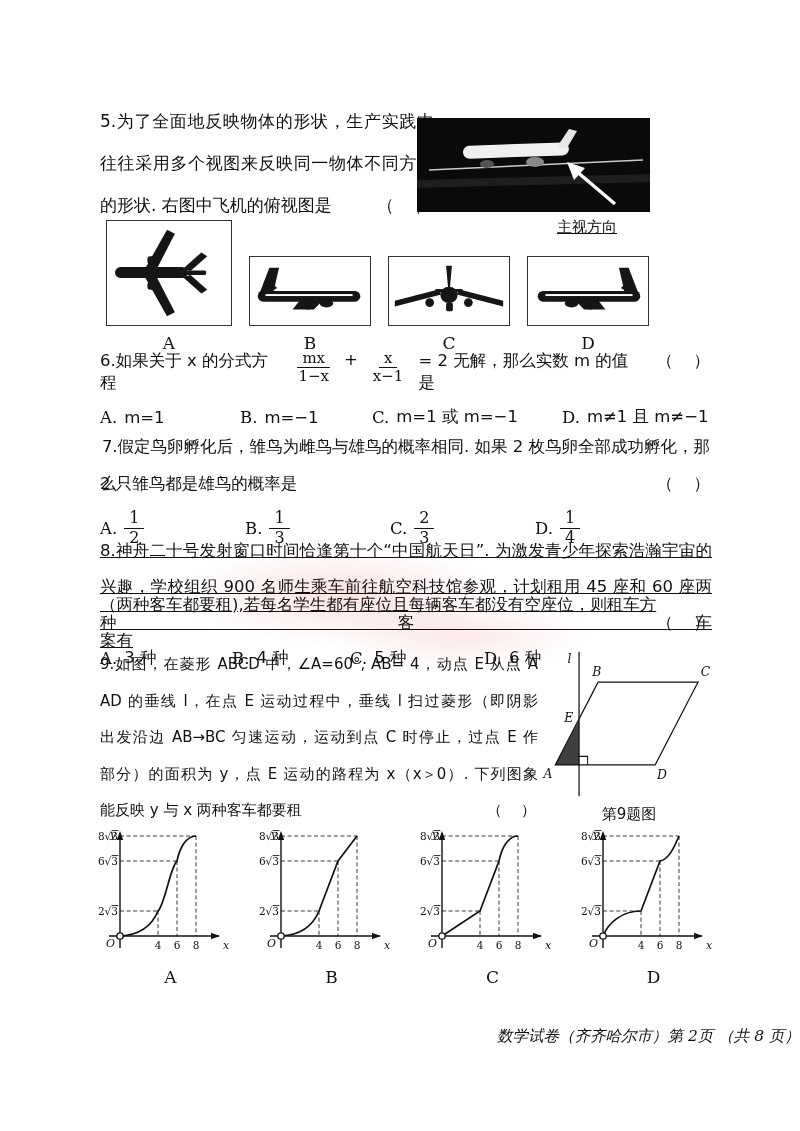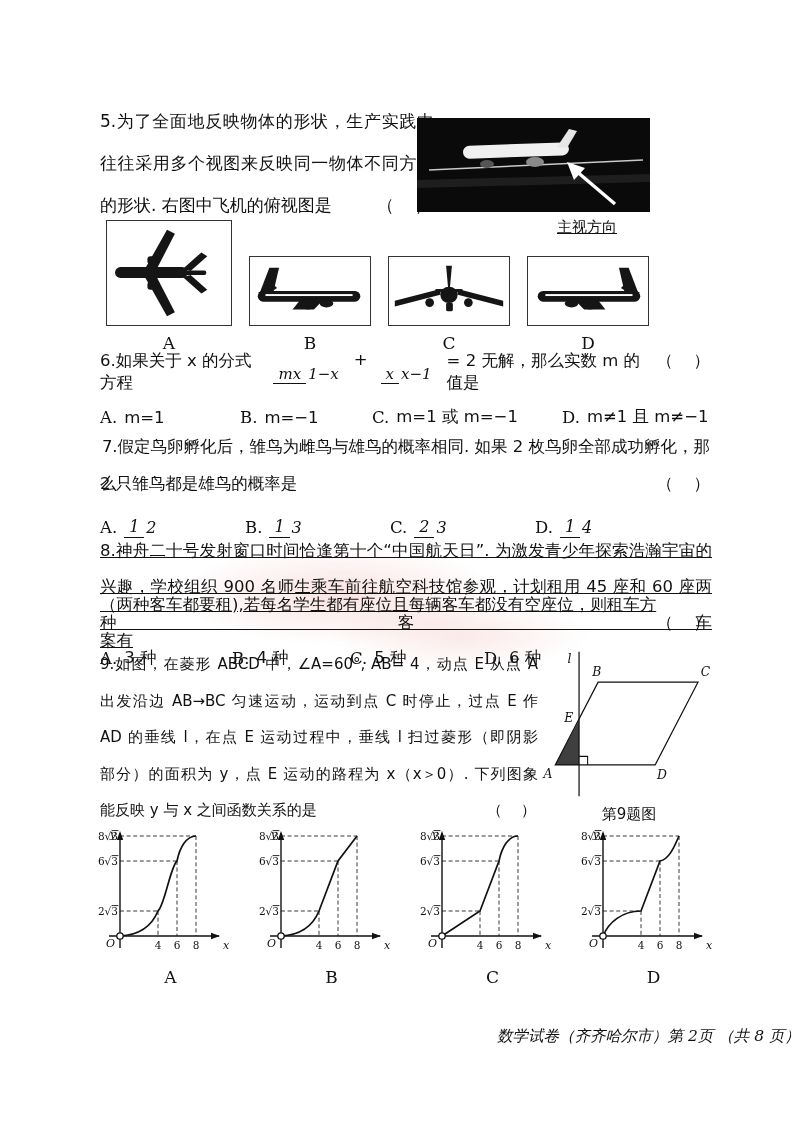--- a/index.html
+++ b/index.html
@@ -19,22 +19,22 @@
   .pbox.b0{width:126px;height:106px;}
   .pbox.bs{width:122px;height:70px;}
   .pbox svg{display:block;width:100%;height:100%;}
   .optletter{margin-top:7px;font-size:17px;font-family:"DejaVu Serif",serif;}
   
   .jline{text-align:justify;text-align-last:justify;}
   .bline{display:flex;align-items:center;}
   
   #q6{left:100px;top:350px;width:612px;font-size:16.5px;}
   .eqline{display:flex;height:50px;gap:13px;}
-  .frac{display:inline-flex;flex-direction:row;align-items:center;vertical-align:middle;
-        font-size:15px;font-style:italic;font-family:"DejaVu Serif",serif;line-height:1.15;}
+  .frac{display:inline-flex;flex-direction:column;align-items:center;vertical-align:middle;
+        font-size:15px;font-family:"DejaVu Serif",serif;line-height:1.15;}
   .frac .num{border-bottom:1.4px solid #111;padding:0 5px;}
   .frac .den{padding:0 2px;}
   .optrow{display:flex;align-items:center;margin-top:6px;}
   .opt{display:inline-flex;align-items:center;}
   .olabel{margin-right:7px;font-family:"DejaVu Serif",serif;}
   #q6 .optrow .opt:nth-child(1){width:140px;}
   #q6 .optrow .opt:nth-child(2){width:132px;}
   #q6 .optrow .opt:nth-child(3){width:190px;}
   
   #q7{left:100px;top:428px;width:612px;font-size:16.5px;}
@@ -276,25 +276,25 @@
       <span class="opt">
           <span class="olabel">D.</span>
           <span>6 种</span>
         </span>
     </div>
   </div>
 
   <div class="blk" id="q9">
     <div class="q9text">
       <div class="ln jline">9.如图，在菱形 ABCD 中，∠A=60°, AB= 4，动点 E 从点 A</div>
+      <div class="ln jline">AD 的垂线 l，在点 E 运动过程中，垂线 l 扫过菱形（即阴影</div>
       <div class="ln jline">出发沿边 AB→BC 匀速运动，运动到点 C 时停止，过点 E 作</div>
-      <div class="ln jline">AD 的垂线 l，在点 E 运动过程中，垂线 l 扫过菱形（即阴影</div>
       <div class="ln jline">部分）的面积为 y，点 E 运动的路程为 x（x＞0）. 下列图象</div>
       <div class="ln bline">
-        <span>能反映 y 与 x 之间函数关系的是</span>
+        <span>能反映 y 与 x 两种客车都要租</span>
         <span class="br">（　）</span>
       </div>
     </div>
     <div class="q9fig">
       <svg width="176" height="157" viewBox="0 0 185 165">
         <path d="M15,125 L40,78 L40,125 Z" fill="#3f3f3f"></path>
         <polygon points="15,125 60,38 165,38 120,125" fill="none" stroke="#111" stroke-width="1.3"></polygon>
         <line x1="40" y1="6" x2="40" y2="158" stroke="#111" stroke-width="1.3"></line>
         <path d="M40,116 L49,116 L49,125" fill="none" stroke="#111" stroke-width="1.1"></path>
         <text class="flabel" x="32" y="18" text-anchor="end">l</text>

